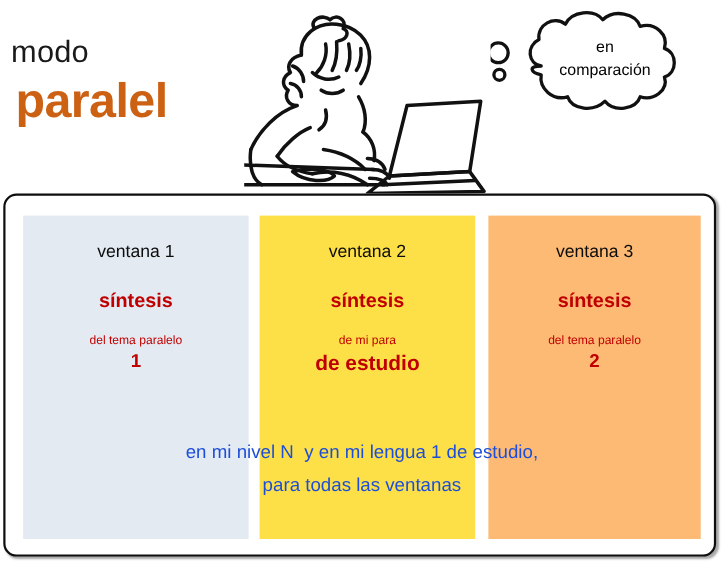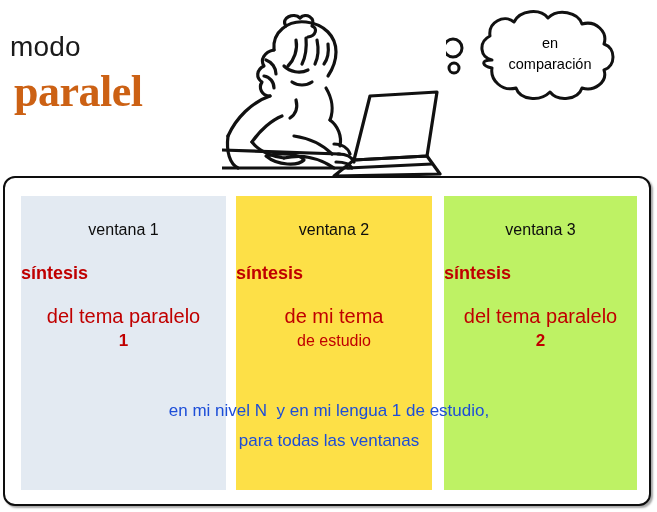--- a/index.html
+++ b/index.html
@@ -34,21 +34,20 @@
   }
   #mode-value {
     position: absolute;
     left: 14px;
     top: 70px;
     font-size: 44px;
     font-weight: bold;
     color: #cc6114;
     letter-spacing: -0.5px;
     line-height: 1;
-    font-family: Liberation Serif, serif;
   }
 
   
   #illustration {
     position: absolute;
     left: 222px;
     top: 4px;
     width: 220px;
     height: 172px;
   }
@@ -95,39 +94,40 @@
   #column-1 { left: 231px; width: 196px; }
   #column-2 { left: 439px; width: 193px; }
 
   .col-title {
     text-align: center;
     font-size: 16px;
     color: #0d0d0d;
     line-height: 1;
   }
   .col-heading {
-    text-align: left;
+    text-align: center;
     font-size: 18px;
     font-weight: bold;
     color: #c00000;
     margin-top: 26px;
     line-height: 1;
   }
   .col-line1 {
     text-align: center;
-    font-size: 20px;
+    font-size: 11px;
     color: #c00000;
     margin-top: 21px;
     line-height: 1.35;
   }
   .col-line2 {
     text-align: center;
-    font-size: 16px;
+    font-size: 19px;
     color: #c00000;
     line-height: 1.35;
+    font-weight: bold;
   }
   .col-line2.emph {
     font-weight: bold;
     font-size: 17px;
   }
 
   
   #caption {
     position: absolute;
     left: 0;
@@ -234,25 +234,25 @@
   <div class="column" id="column-0" style="background: rgb(227, 234, 242);">
     <div class="col-title">ventana 1</div>
     <div class="col-heading" style="color: rgb(192, 0, 0);">síntesis</div>
     <div class="col-line1" style="color: rgb(192, 0, 0);">del tema paralelo</div>
     <div class="col-line2 emph" style="color: rgb(192, 0, 0);">1</div>
   </div>
 
   <div class="column" id="column-1" style="background: #fde047;">
     <div class="col-title">ventana 2</div>
     <div class="col-heading" style="color: rgb(192, 0, 0);">síntesis</div>
-    <div class="col-line1" style="color: rgb(192, 0, 0);">de mi tema</div>
+    <div class="col-line1" style="color: rgb(192, 0, 0);">de mi para</div>
     <div class="col-line2" style="color: rgb(192, 0, 0);">de estudio</div>
   </div>
 
-  <div class="column" id="column-2" style="background: #bef264;">
+  <div class="column" id="column-2" style="background: #fdba74;">
     <div class="col-title">ventana 3</div>
     <div class="col-heading" style="color: rgb(192, 0, 0);">síntesis</div>
     <div class="col-line1" style="color: rgb(192, 0, 0);">del tema paralelo</div>
     <div class="col-line2 emph" style="color: rgb(192, 0, 0);">2</div>
   </div>
 
   <div id="caption">
     <div>en mi nivel N  y en mi lengua 1 de estudio,</div>
     <div>para todas las ventanas</div>
   </div>

